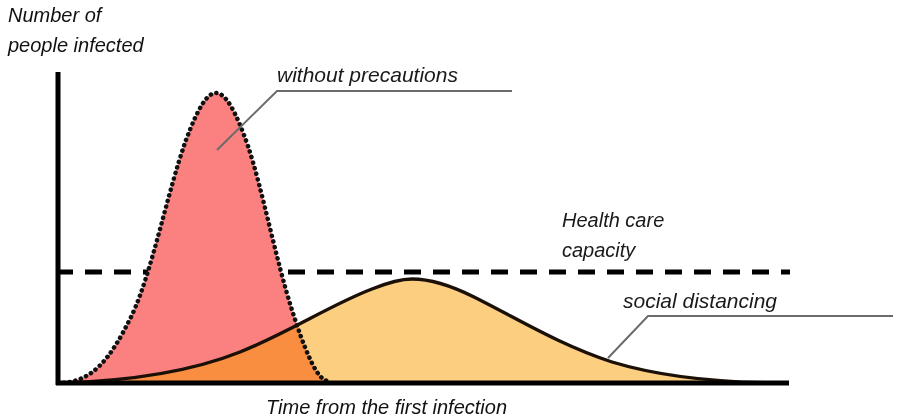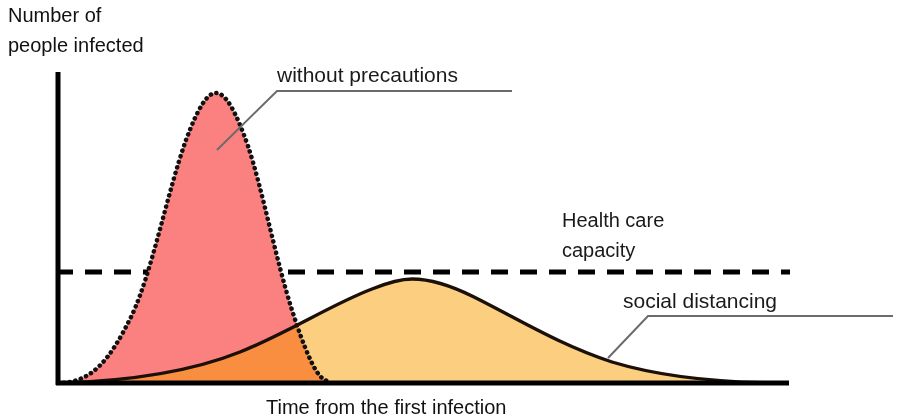--- a/index.html
+++ b/index.html
@@ -1,21 +1,21 @@
 <!DOCTYPE html>
 <html><head>
 <meta charset="utf-8">
 <style>
   html,body{margin:0;padding:0;}
   body{
     width:900px;height:420px;background:#ffffff;
     font-family:"Liberation Sans",sans-serif;
     color:#111111;overflow:hidden;position:relative;
   }
-  #chart-root{position:absolute;inset:0;width:900px;height:420px;}
+  #chart-root{position:absolute;inset:0;width:900px;height:420px;font-style:italic;}
   .axis-title{font-size:20px;fill:#111111;}
   .series-label{font-size:21px;fill:#1a1a1a;}
   .capacity-label{font-size:20px;fill:#1a1a1a;}
   svg{display:block;}
 </style>
 </head>
 <body>
 
 <div id="chart-root">
   <svg viewBox="0 0 900 420" width="900" height="420">

